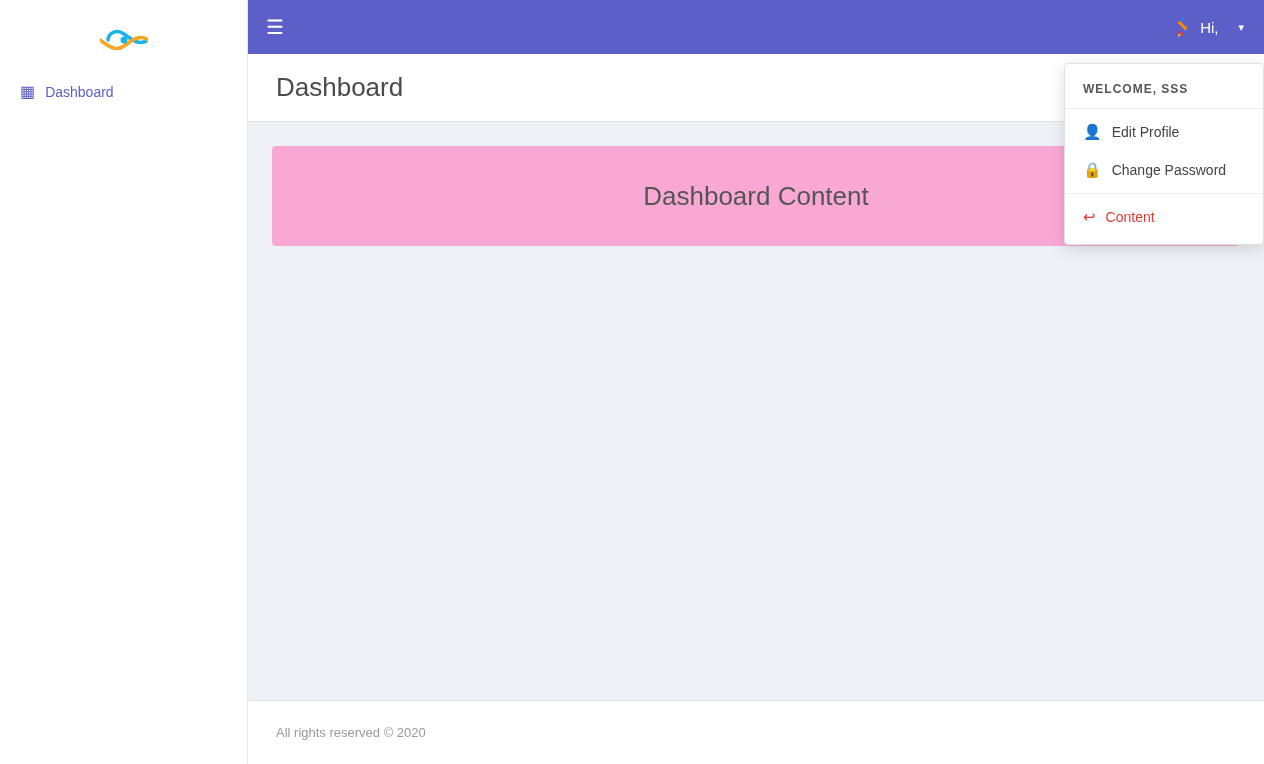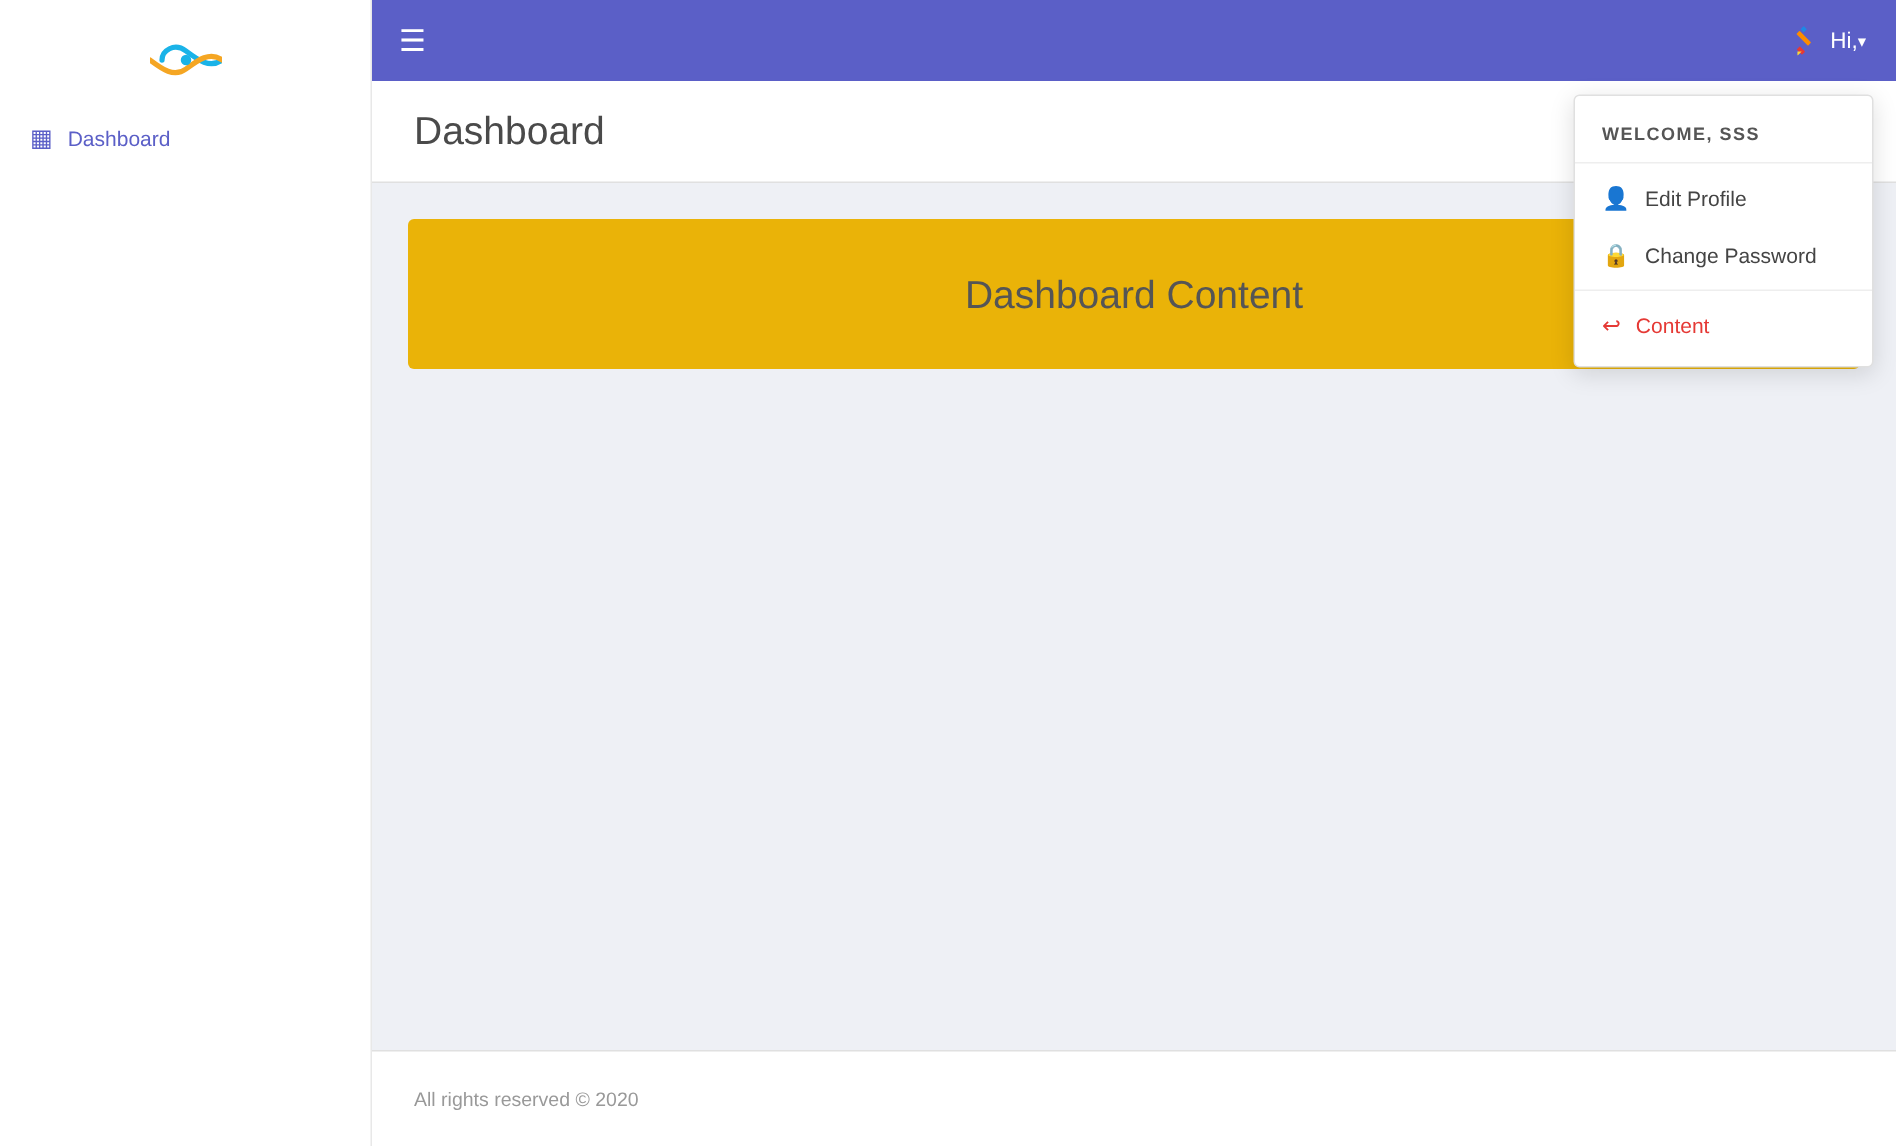--- a/index.html
+++ b/index.html
@@ -7,41 +7,41 @@
 
     
     .app-wrapper { display: flex; flex-direction: column; height: 100%; }
 
     
     .top-nav { display: flex; align-items: center; background: #5b5fc7; height: 54px; width: 100%; position: relative; z-index: 10; }
     .hamburger-btn { color: white; font-size: 20px; padding: 0 18px; cursor: pointer; background: none; border: none; }
 
     .nav-right { margin-left: auto; display: flex; align-items: center; padding-right: 20px; position: relative; }
     .pencil-icon-wrap { display: flex; align-items: center; margin-right: 4px; }
-    .hi-btn { color: white; background: none; border: none; font-size: 15px; cursor: pointer; display: flex; align-items: center; gap: 0; }
+    .hi-btn { color: white; background: none; border: none; font-size: 15px; cursor: pointer; display: flex; align-items: center; gap: 20px; }
     .hi-btn .caret { font-size: 11px; }
 
     
     .main-layout { display: flex; flex: 1; overflow: hidden; }
     .sidebar { width: 248px; background: #fff; border-right: 1px solid #e8e8e8; flex-shrink: 0; padding-top: 10px; }
     .sidebar-logo { display: flex; align-items: center; justify-content: center; padding: 14px 0 16px; }
     .sidebar-item { display: flex; align-items: center; gap: 10px; padding: 10px 20px; cursor: pointer; color: #5b5fc7; font-size: 14px; font-weight: 500; }
     .sidebar-item .dash-icon { font-size: 16px; }
 
     
     .content-area { flex: 1; background: #eef0f5; display: flex; flex-direction: column; }
     .content-header { background: #fff; padding: 18px 28px; border-bottom: 1px solid #e0e0e0; display: flex; align-items: center; justify-content: space-between; }
     .page-title { font-size: 26px; font-weight: 400; color: #4a4a4a; }
     .content-main { flex: 1; padding: 24px; }
-    .dashboard-card { background: #eab308; border-radius: 4px; padding: 30px; display: flex; align-items: center; justify-content: center; min-height: 100px; }
+    .dashboard-card { background: #f9a8d4; border-radius: 4px; padding: 30px; display: flex; align-items: center; justify-content: center; min-height: 100px; }
     .dashboard-card-title { font-size: 26px; font-weight: 400; color: #555; }
     .footer { background: #fff; border-top: 1px solid #e0e0e0; padding: 24px 28px; color: #999; font-size: 13px; }
 
     
-    .dropdown-menu { position: absolute; top: 46px; right: 15px; background: #fff; border: 1px solid #e0e0e0; border-radius: 4px; box-shadow: 0 4px 16px rgba(0,0,0,0.13); width: 200px; z-index: 100; padding: 8px 0; }
+    .dropdown-menu { position: absolute; top: 46px; right: 0; background: #fff; border: 1px solid #e0e0e0; border-radius: 4px; box-shadow: 0 4px 16px rgba(0,0,0,0.13); width: 200px; z-index: 100; padding: 8px 0; }
     .dropdown-welcome { padding: 10px 18px 8px; font-size: 12px; font-weight: 700; color: #555; letter-spacing: 1px; text-transform: uppercase; }
     .dropdown-divider { height: 1px; background: #eee; margin: 4px 0; }
     .dropdown-item { display: flex; align-items: center; gap: 10px; padding: 10px 18px; cursor: pointer; font-size: 14px; color: #444; }
     .dropdown-item.logout { color: #e53935; }
     .dropdown-icon { font-size: 15px; color: #666; }
     .dropdown-item.logout .dropdown-icon { color: #e53935; }
 
     
     .logo-svg { width: 48px; height: 32px; }
   </style>

